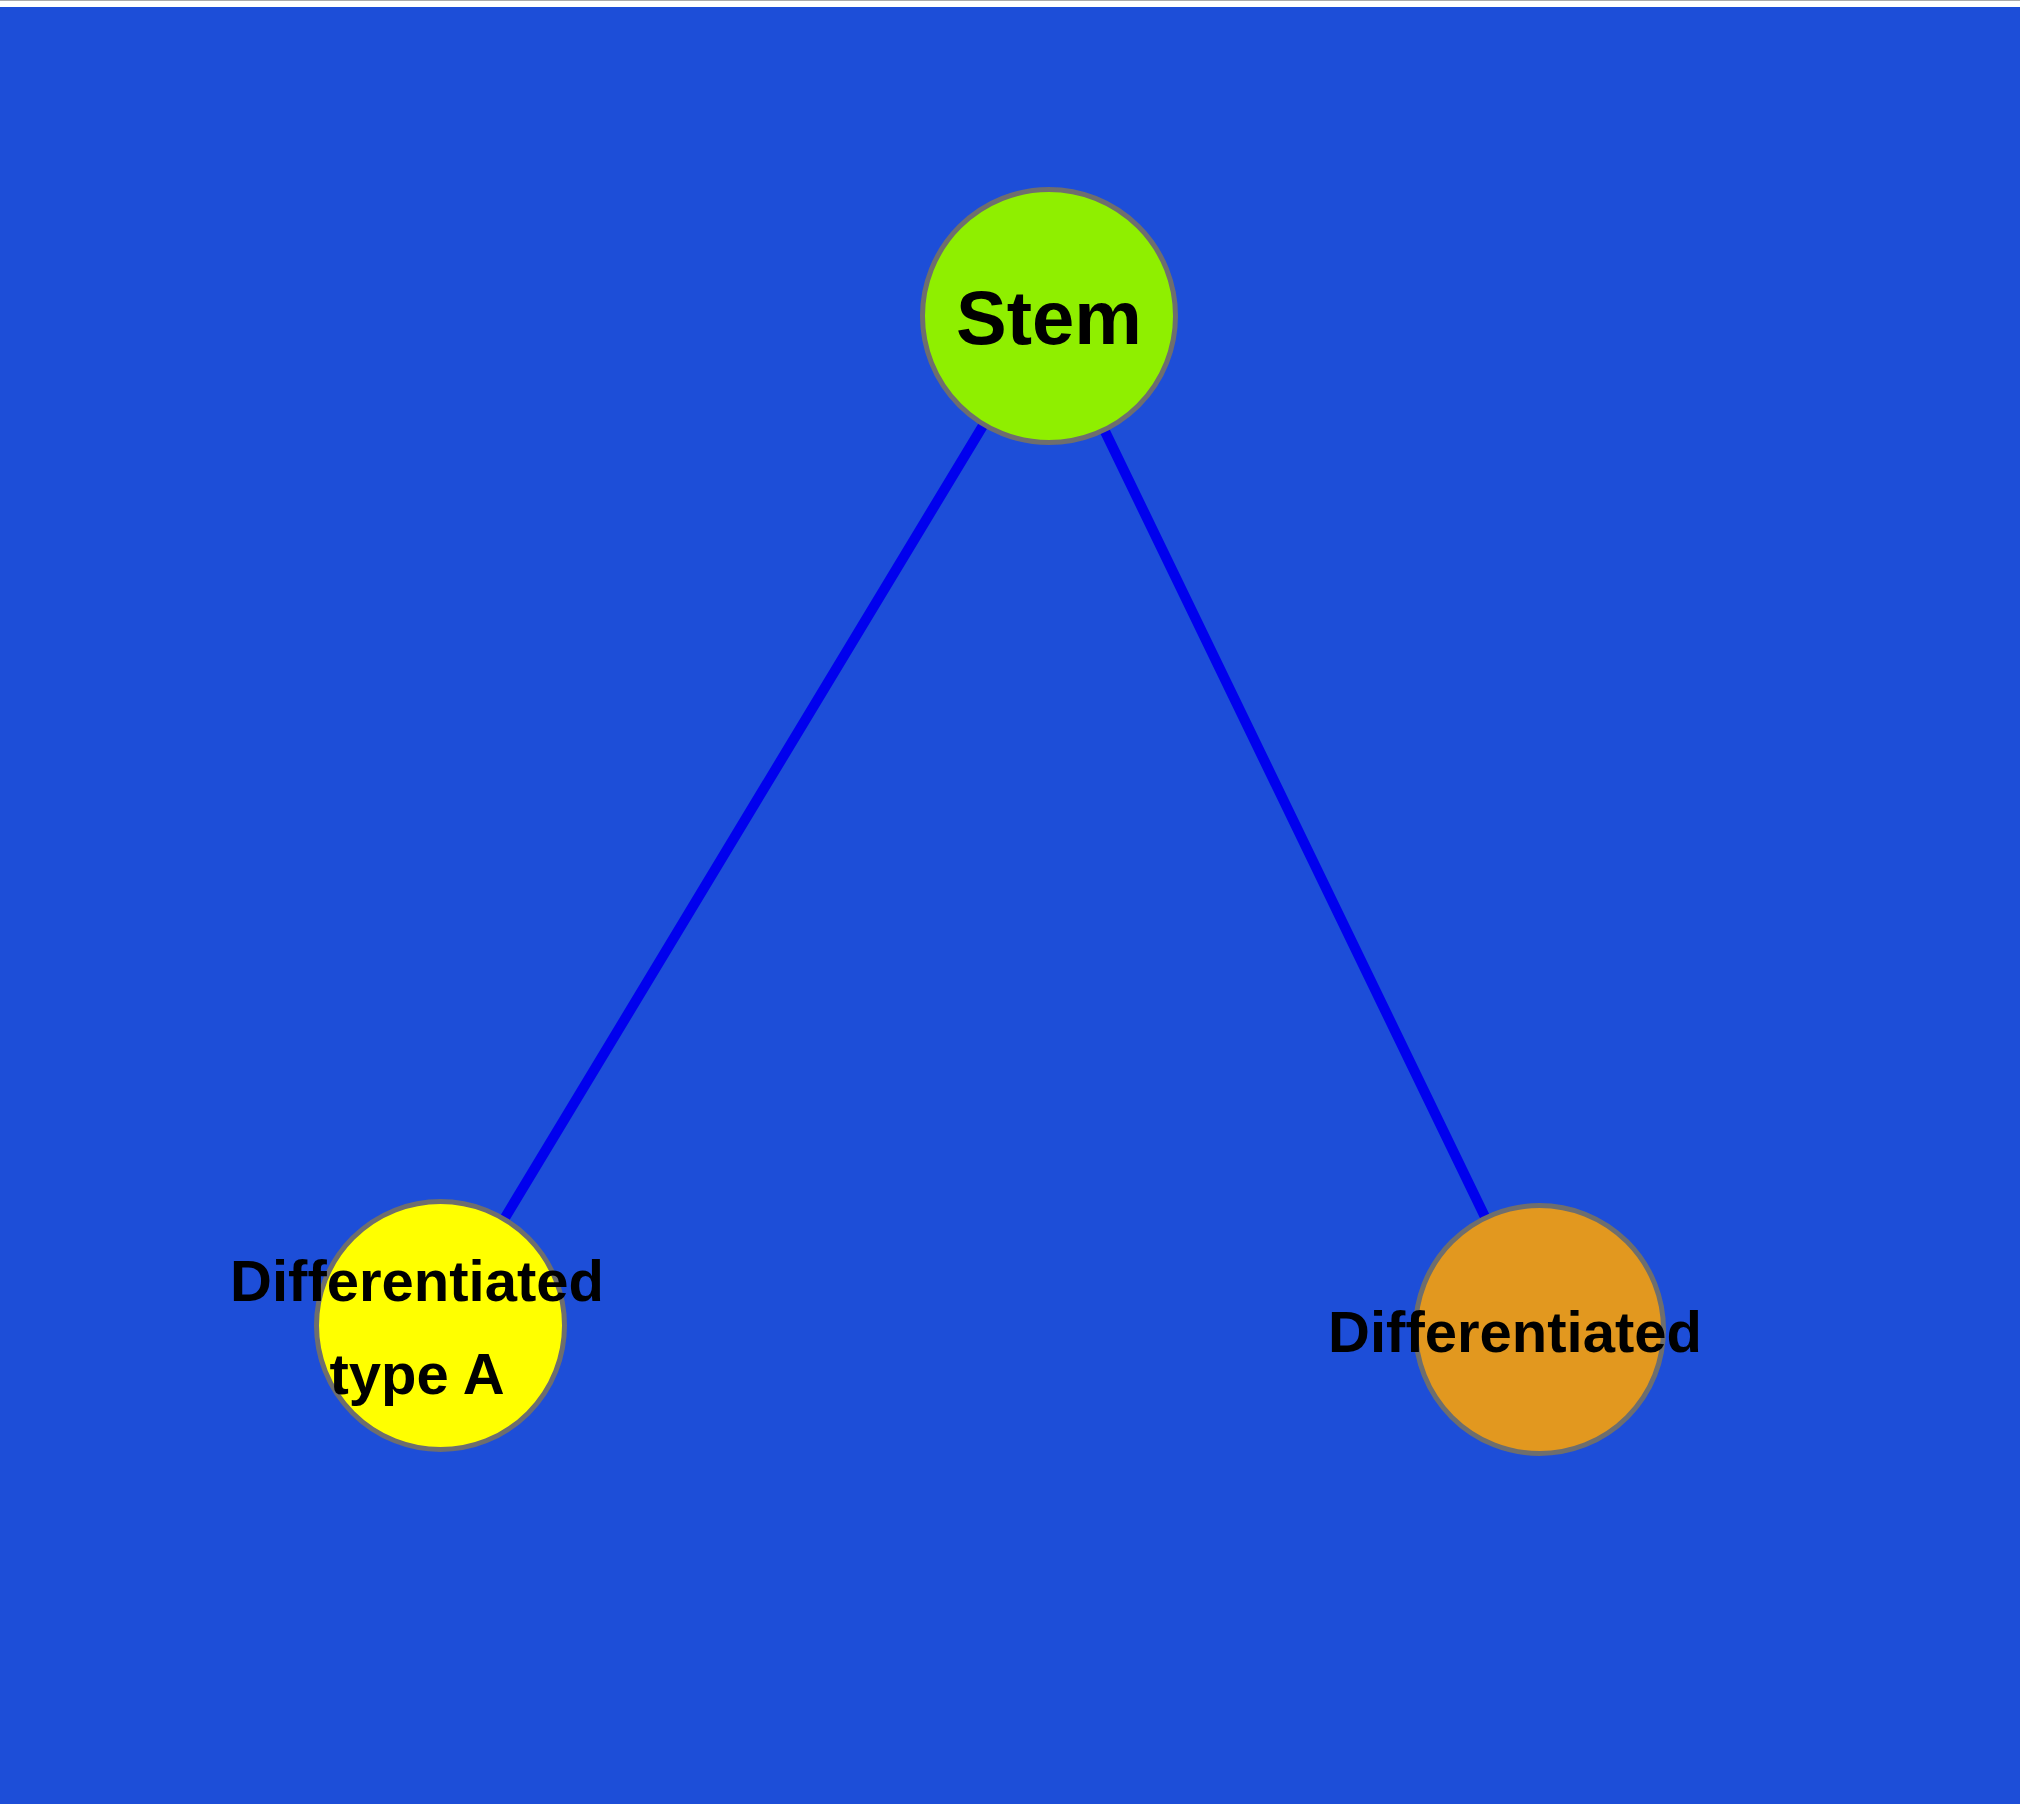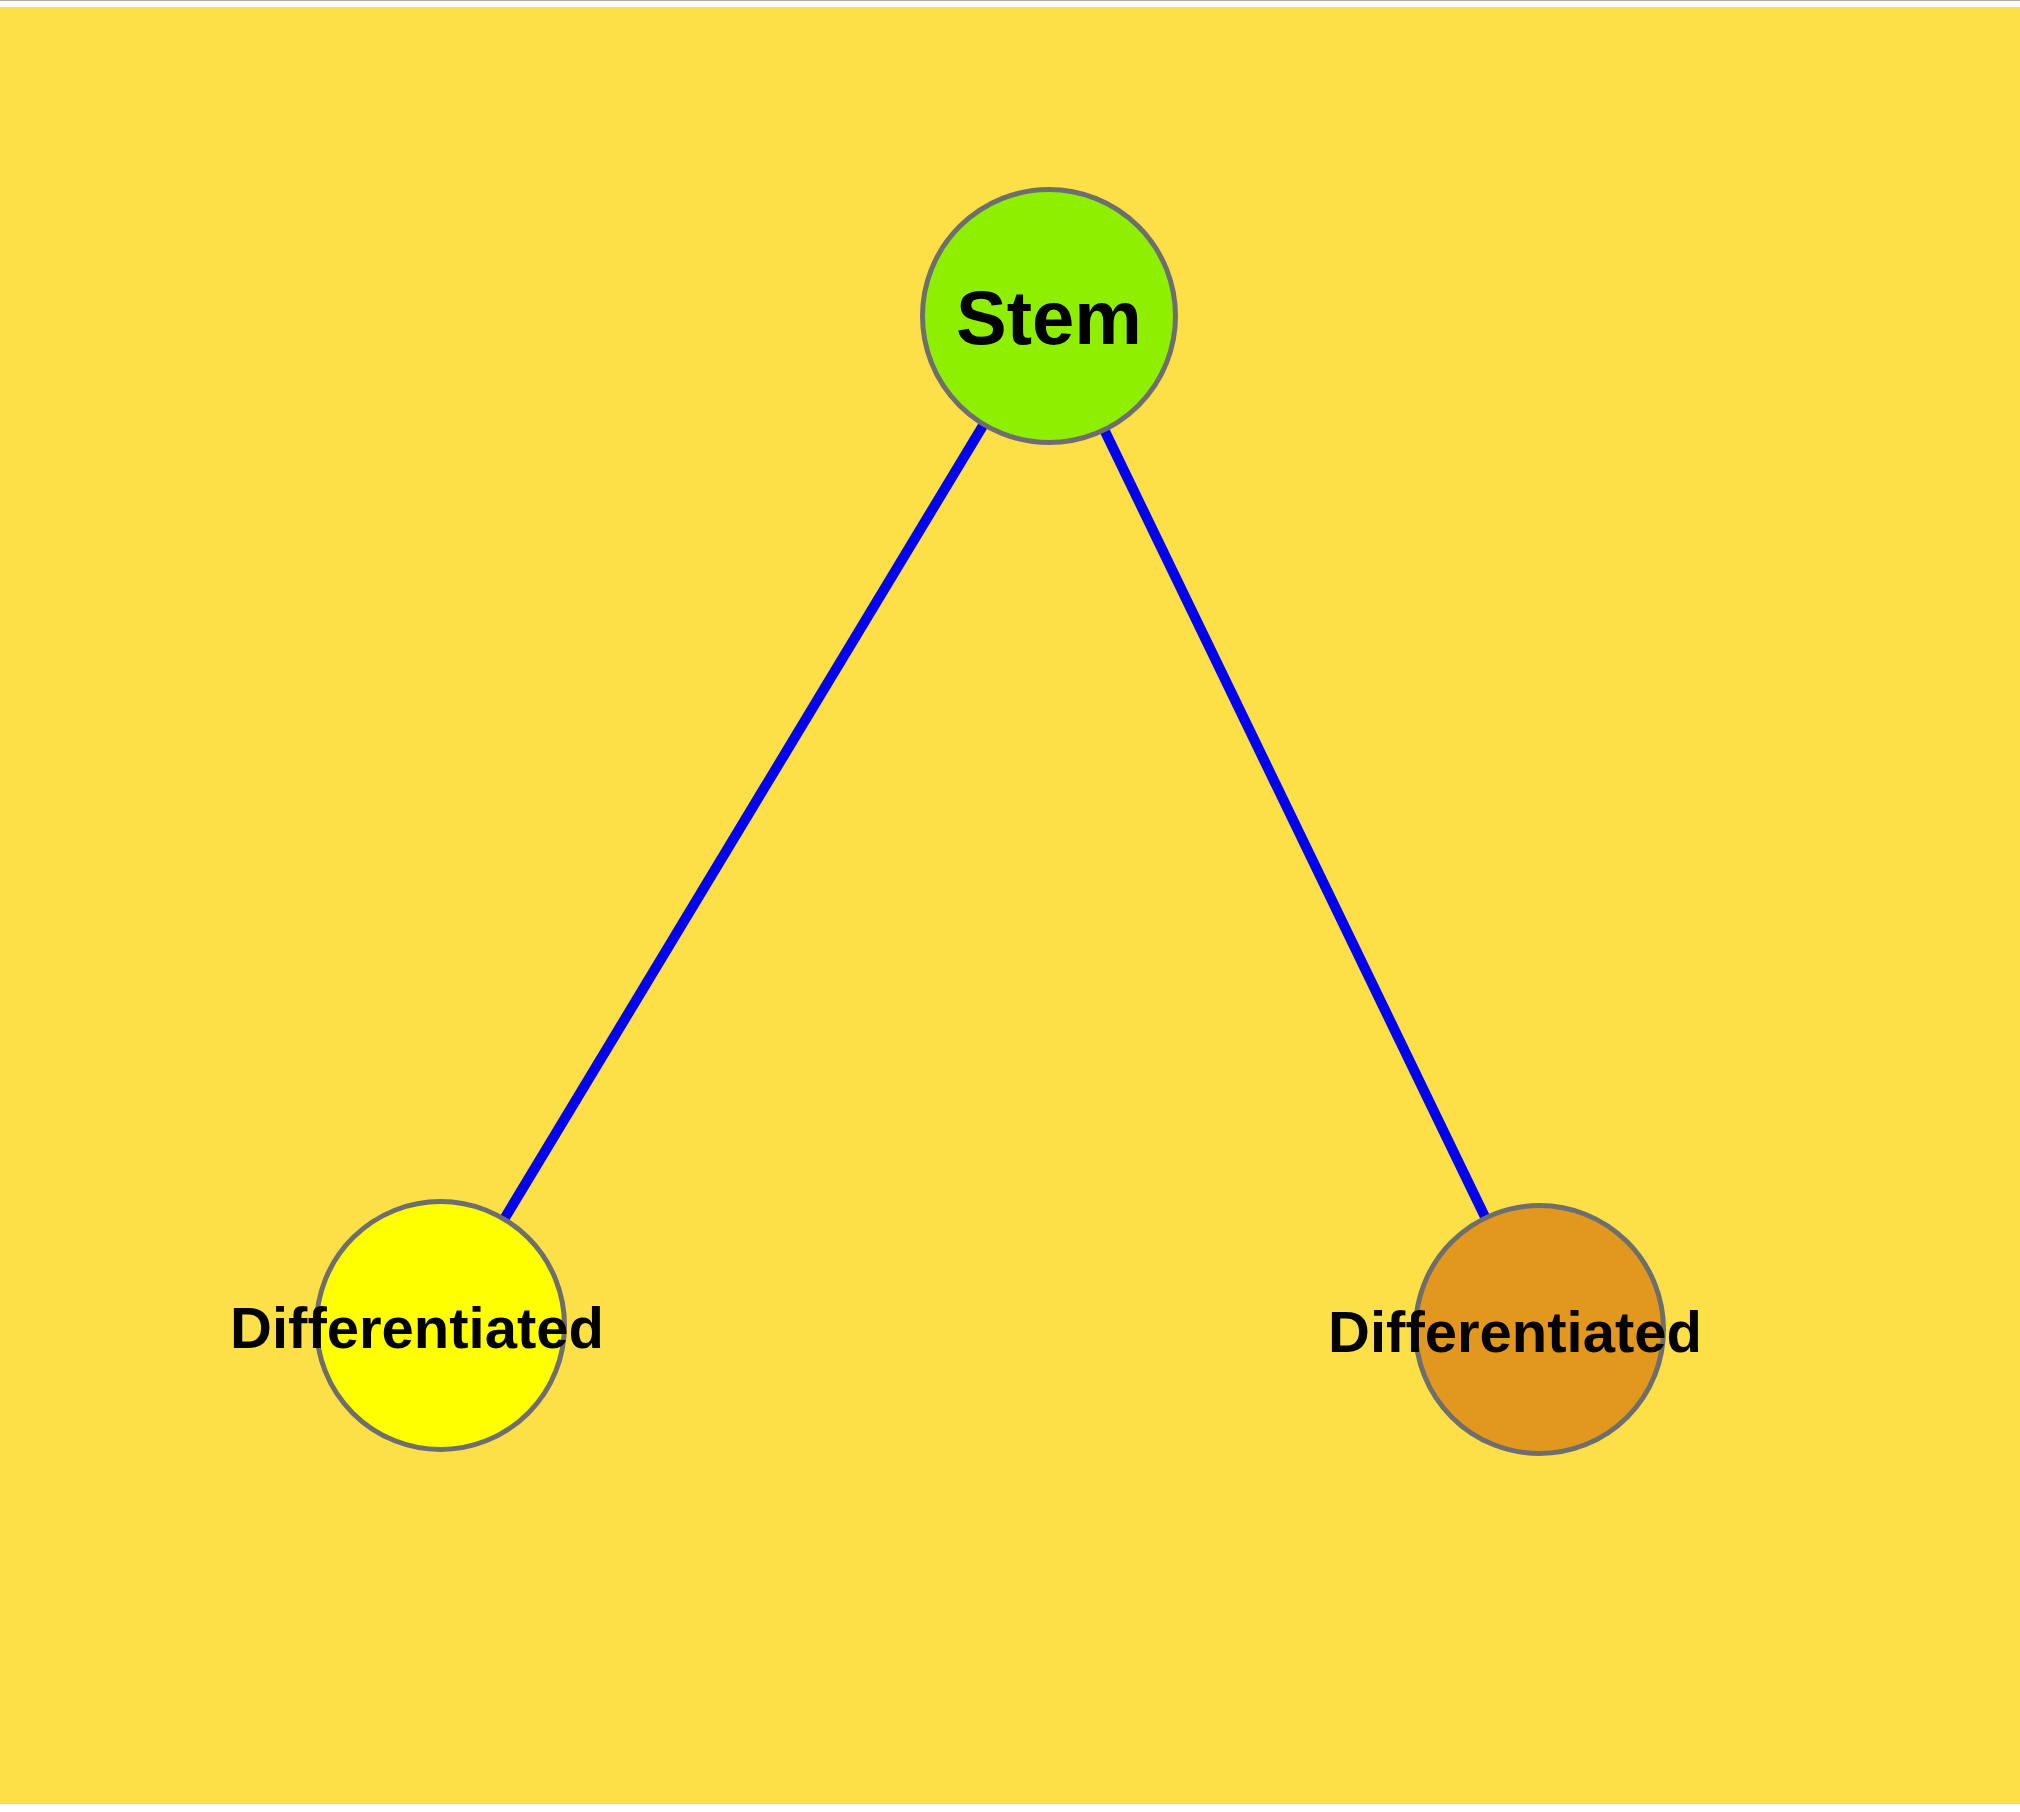--- a/index.html
+++ b/index.html
@@ -4,21 +4,21 @@
 <style>
   html, body {
     margin: 0;
     padding: 0;
     background: #ffffff;
   }
   #canvas {
     position: relative;
     width: 2021px;
     height: 1812px;
-    background: #fde047;
+    background: #1d4ed8;
     overflow: hidden;
     font-family: "Liberation Sans", "DejaVu Sans", sans-serif;
   }
   
   .edge-strip-top {
     position: absolute;
     left: 0; top: 0;
     width: 100%; height: 6.8px;
     background: #ffffff;
     border-top: 1.7px solid #ababab;
@@ -89,20 +89,21 @@
   </svg>
 
   <div class="node node-stem"></div>
   <div class="node node-diff-a"></div>
   <div class="node node-diff-b"></div>
 
   <div class="node-label label-stem">Stem</div>
 
   <div class="node-label label-diff-a">
     <div>Differentiated</div>
+    <div>type A</div>
   </div>
 
   <div class="node-label label-diff-b">
     <div>Differentiated</div>
   </div>
 
   <div class="edge-strip-bottom"></div>
 
 </div>
 

